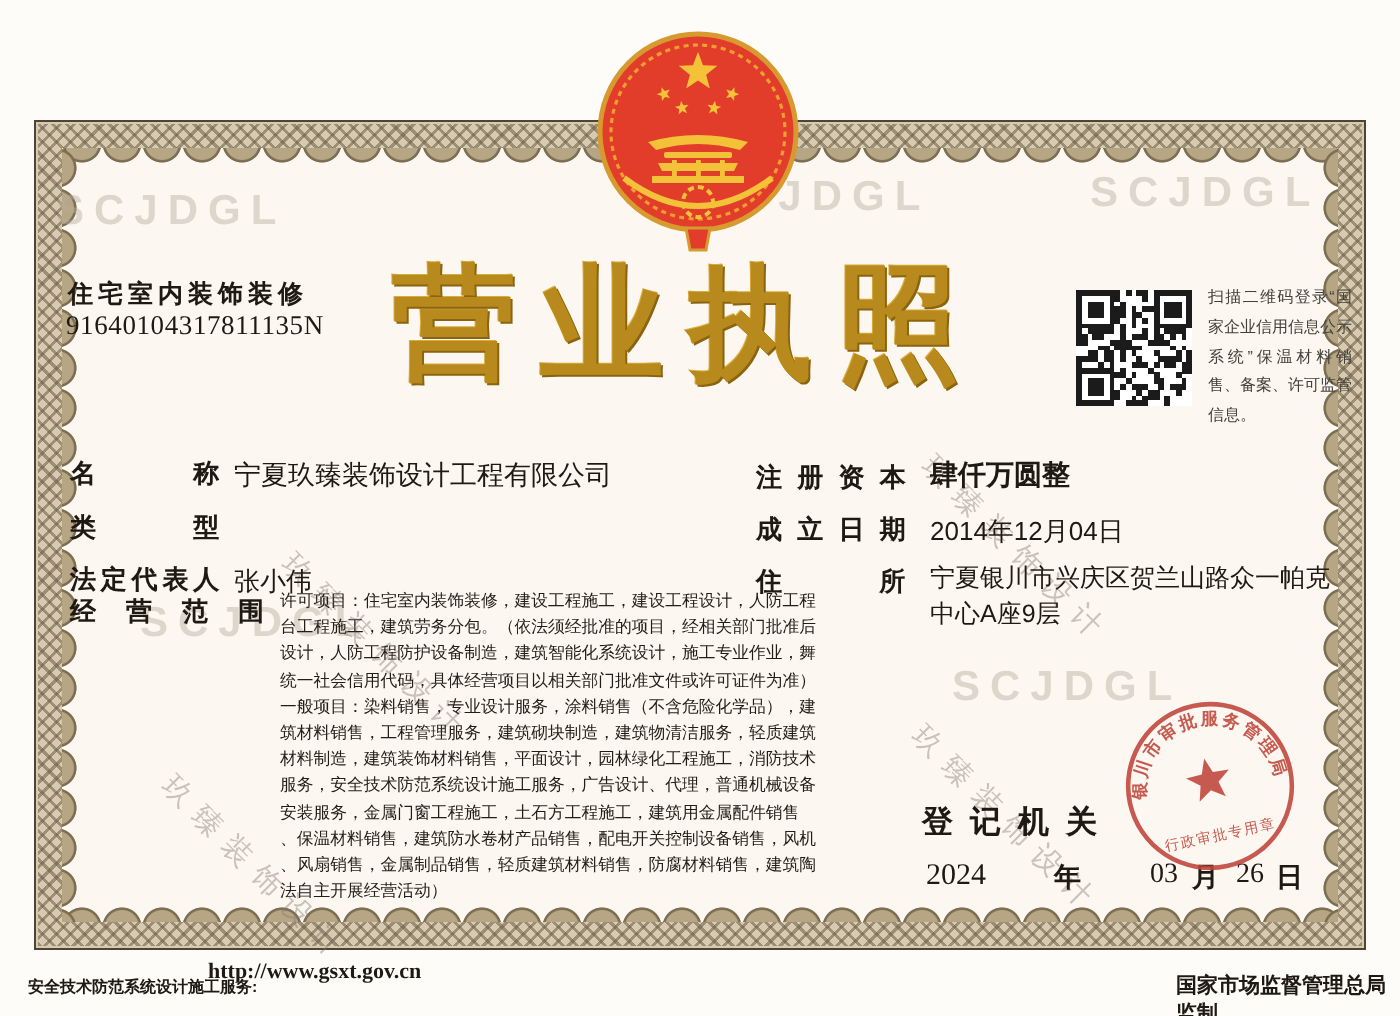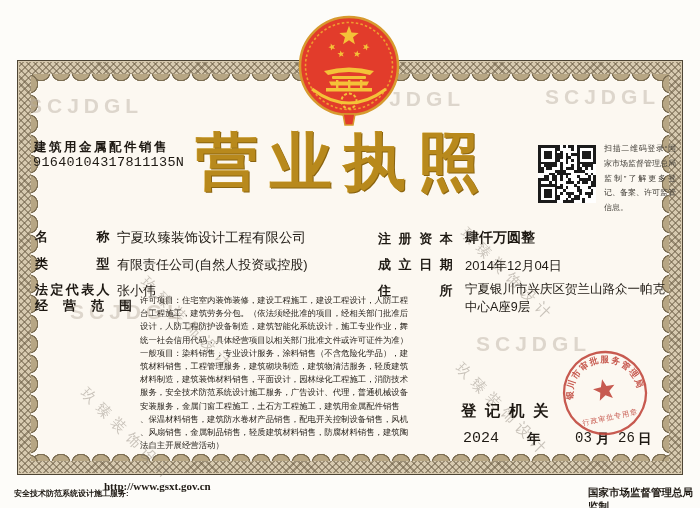--- a/index.html
+++ b/index.html
@@ -30,41 +30,41 @@
   .wm-sec{position:absolute;z-index:2;font-size:21px;font-weight:bold;letter-spacing:5px;
           color:#b9ada0;opacity:.45;}
   .wm-diag{position:absolute;z-index:3;font-size:15px;letter-spacing:6px;color:#82796e;opacity:.42;
            transform:rotate(45deg);transform-origin:0 0;white-space:nowrap;}
   
   .emblem{position:absolute;left:296px;top:13px;width:106px;height:114px;z-index:6;}
   
   .credit-label{position:absolute;left:34px;top:139px;font-size:12.5px;font-weight:bold;
                 letter-spacing:2.5px;z-index:4;}
   .credit-code{position:absolute;left:33px;top:155px;font-size:13.5px;z-index:4;
-               font-family:Liberation Mono, monospace;letter-spacing:.3px;}
+               font-family:Liberation Serif, serif;letter-spacing:.3px;}
   .title{position:absolute;left:196px;top:120px;z-index:4;font-size:62px;font-weight:bold;
          font-family:"Liberation Serif","DejaVu Serif",serif;letter-spacing:12px;color:#b8891c;
          text-shadow:1px 1px 0 #8a6410,-0.5px -0.5px 0 #d9ac3c;white-space:nowrap;}
   .qr{position:absolute;left:538px;top:145px;width:58px;height:58px;background:#fff;z-index:4;}
   .qr i{position:absolute;width:2.9px;height:2.9px;background:#1b1b1b;}
   .qr-caption{position:absolute;left:604px;top:142px;width:72px;z-index:4;font-size:8px;
               line-height:14.8px;color:#44403a;text-align:justify;}
   
   .flabel{position:absolute;z-index:4;font-size:13px;font-weight:bold;letter-spacing:2.4px;white-space:pre;}
   .fvalue{position:absolute;z-index:4;font-size:13px;white-space:nowrap;}
   .scope-lines{position:absolute;left:140px;top:294px;width:266px;z-index:4;}
   .scope-line{font-size:8.4px;line-height:13.2px;white-space:nowrap;color:#221d17;}
   
   .reg-authority{position:absolute;left:461px;top:401px;z-index:4;font-size:15.5px;
                  font-weight:bold;letter-spacing:8.5px;}
   .seal{position:absolute;left:561px;top:349px;width:88px;height:88px;z-index:5;
         transform:rotate(-12deg);opacity:.88;}
   .date-row{position:absolute;left:0;top:430px;width:700px;height:22px;z-index:4;
             font-size:13.5px;font-weight:bold;}
-  .date-row span{position:absolute;top:0;font-family:Liberation Mono, monospace;}
+  .date-row span{position:absolute;top:0;}
   .d-num{font-family:"Liberation Serif","DejaVu Serif",serif;font-weight:normal;font-size:15px;}
   
   .site-label{position:absolute;left:14px;top:488px;font-size:8px;font-weight:bold;z-index:4;}
   .site-url{position:absolute;left:104px;top:480px;font-size:11px;font-weight:bold;z-index:4;
             font-family:"Liberation Serif","DejaVu Serif",serif;}
   .issuer{position:absolute;left:573px;top:486px;font-size:10.5px;font-weight:bold;z-index:4;padding-left:15px;}
 </style>
 </head>
 <body>
 
@@ -115,21 +115,21 @@
       <rect x="40" y="67" width="2.4" height="8"></rect>
       <rect x="52" y="67" width="2.4" height="8"></rect>
       <rect x="64" y="67" width="2.4" height="8"></rect>
       <rect x="30" y="75" width="46" height="3.5"></rect>
     </g>
     <path d="M16,76 Q53,104 90,76" fill="none" stroke="#f4c238" stroke-width="3"></path>
     <circle cx="53" cy="88" r="7.5" fill="none" stroke="#f4c238" stroke-width="2" stroke-dasharray="3 2"></circle>
     <path d="M47,101 h12 l-2,11 h-8 z" fill="#e23c2b" stroke="#d79a2e" stroke-width="1.5"></path>
   </svg>
 
-  <div class="credit-label">建筑用金属配件销售</div>
+  <div class="credit-label">住宅室内装饰装修</div>
   <div class="credit-code">91640104317811135N</div>
   <div class="title">营业执照</div>
   <div class="qr">
       <i style="left:0.0px;top:0.0px"></i>
       <i style="left:2.8px;top:0.0px"></i>
       <i style="left:5.5px;top:0.0px"></i>
       <i style="left:8.3px;top:0.0px"></i>
       <i style="left:11.0px;top:0.0px"></i>
       <i style="left:13.8px;top:0.0px"></i>
       <i style="left:16.6px;top:0.0px"></i>
@@ -354,27 +354,26 @@
       <i style="left:8.3px;top:55.2px"></i>
       <i style="left:11.0px;top:55.2px"></i>
       <i style="left:13.8px;top:55.2px"></i>
       <i style="left:16.6px;top:55.2px"></i>
       <i style="left:24.9px;top:55.2px"></i>
       <i style="left:27.6px;top:55.2px"></i>
       <i style="left:30.4px;top:55.2px"></i>
       <i style="left:33.1px;top:55.2px"></i>
       <i style="left:44.2px;top:55.2px"></i>
     </div>
-  <div class="qr-caption">扫描二维码登录“国家市场监督管理总局监制”了解更多登记、备案、许可监管信息。</div>
+  <div class="qr-caption">扫描二维码登录“国家企业信用信息公示系统”保温材料销售、备案、许可监管信息。</div>
 
   <div class="flabel" style="left:35px;top:228px">名　　　称</div>
   <div class="fvalue" style="left:117px;top:229px;font-size:13.5px">宁夏玖臻装饰设计工程有限公司</div>
 
   <div class="flabel" style="left:35px;top:255px">类　　　型</div>
-  <div class="fvalue" style="left:117px;top:256px">有限责任公司(自然人投资或控股)</div>
 
   <div class="flabel" style="left:35px;top:281px">法定代表人</div>
   <div class="fvalue" style="left:117px;top:282px">张小伟</div>
 
   <div class="flabel" style="left:35px;top:297px;letter-spacing:1px">经　营　范　围</div>
   <div class="scope-lines">
 
   <div class="scope-line">许可项目：住宅室内装饰装修，建设工程施工，建设工程设计，人防工程</div>
       <div class="scope-line">台工程施工，建筑劳务分包。（依法须经批准的项目，经相关部门批准后</div>
       <div class="scope-line">设计，人防工程防护设备制造，建筑智能化系统设计，施工专业作业，舞</div>

